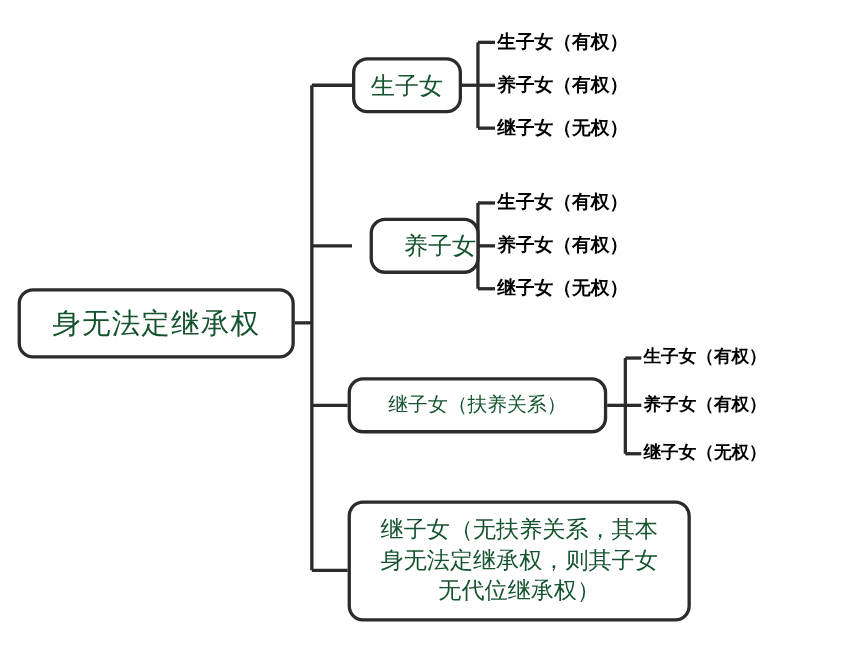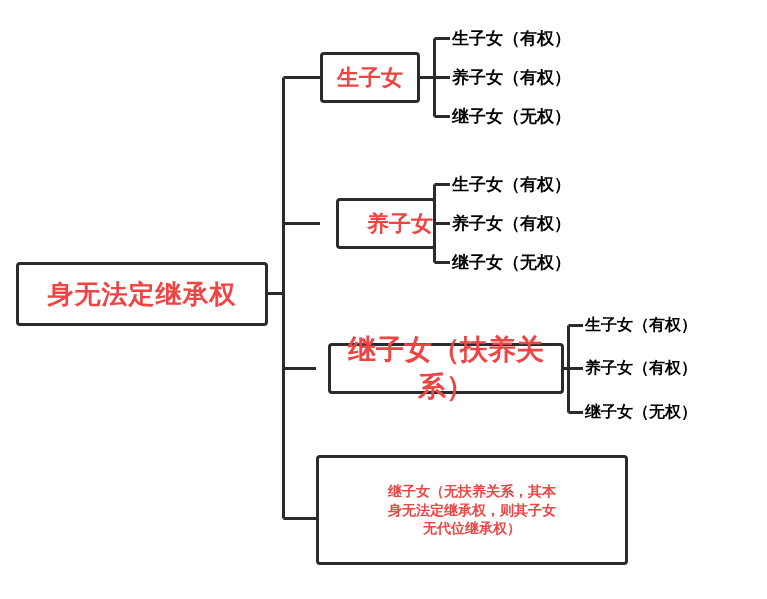--- a/index.html
+++ b/index.html
@@ -12,28 +12,28 @@
     width: 767px;
     height: 599px;
     background: #ffffff;
     font-family: "Liberation Sans", "DejaVu Sans", sans-serif;
     overflow: hidden;
   }
   .node {
     position: absolute;
     box-sizing: border-box;
     border: 3px solid #2b2b2b;
-    border-radius: 4px;
+    border-radius: 14px;
     background: #ffffff;
     display: flex;
     align-items: center;
     justify-content: center;
     text-align: center;
-    color: #ef4444;
-    font-weight: bold;
+    color: #14532d;
+    font-weight: normal;
     line-height: 1.32;
     z-index: 2;
   }
   #root-node {
     left: 16px;
     top: 262px;
     width: 252px;
     height: 64px;
     font-size: 26px;
     letter-spacing: 1px;
@@ -47,32 +47,32 @@
   }
   #node-2 {
     left: 336px;
     top: 198px;
     width: 100px;
     height: 51px;
     font-size: 22px;
     justify-content: flex-end;
   }
   #node-3 {
-    left: 328px;
+    left: 316px;
     top: 343px;
     width: 236px;
     height: 51px;
-    font-size: 28px;
+    font-size: 18px;
   }
   #node-4 {
     left: 316px;
     top: 455px;
     width: 312px;
     height: 110px;
-    font-size: 14px;
+    font-size: 21px;
     padding: 4px 10px;
   }
   #node-4 .multiline {
     white-space: pre-line;
   }
   .leaf {
     position: absolute;
     color: #000000;
     font-weight: bold;
     white-space: nowrap;

